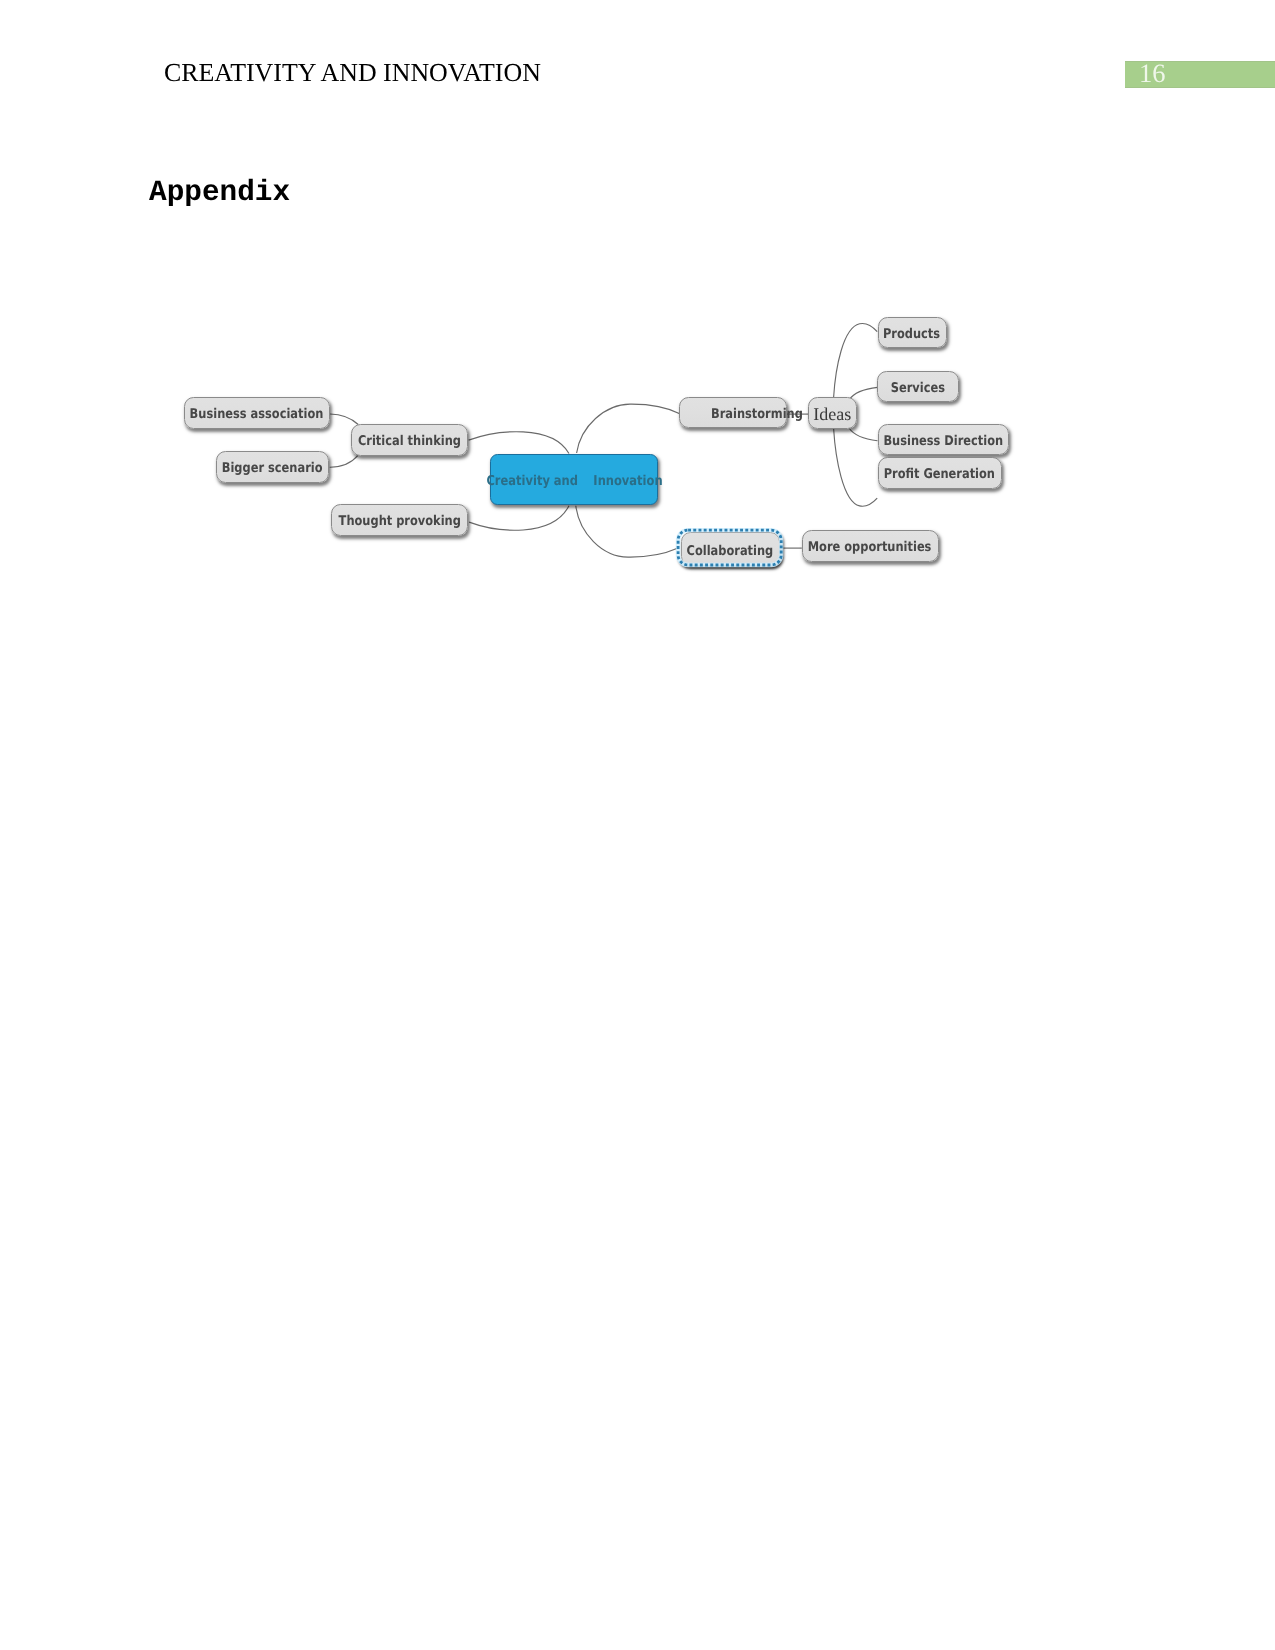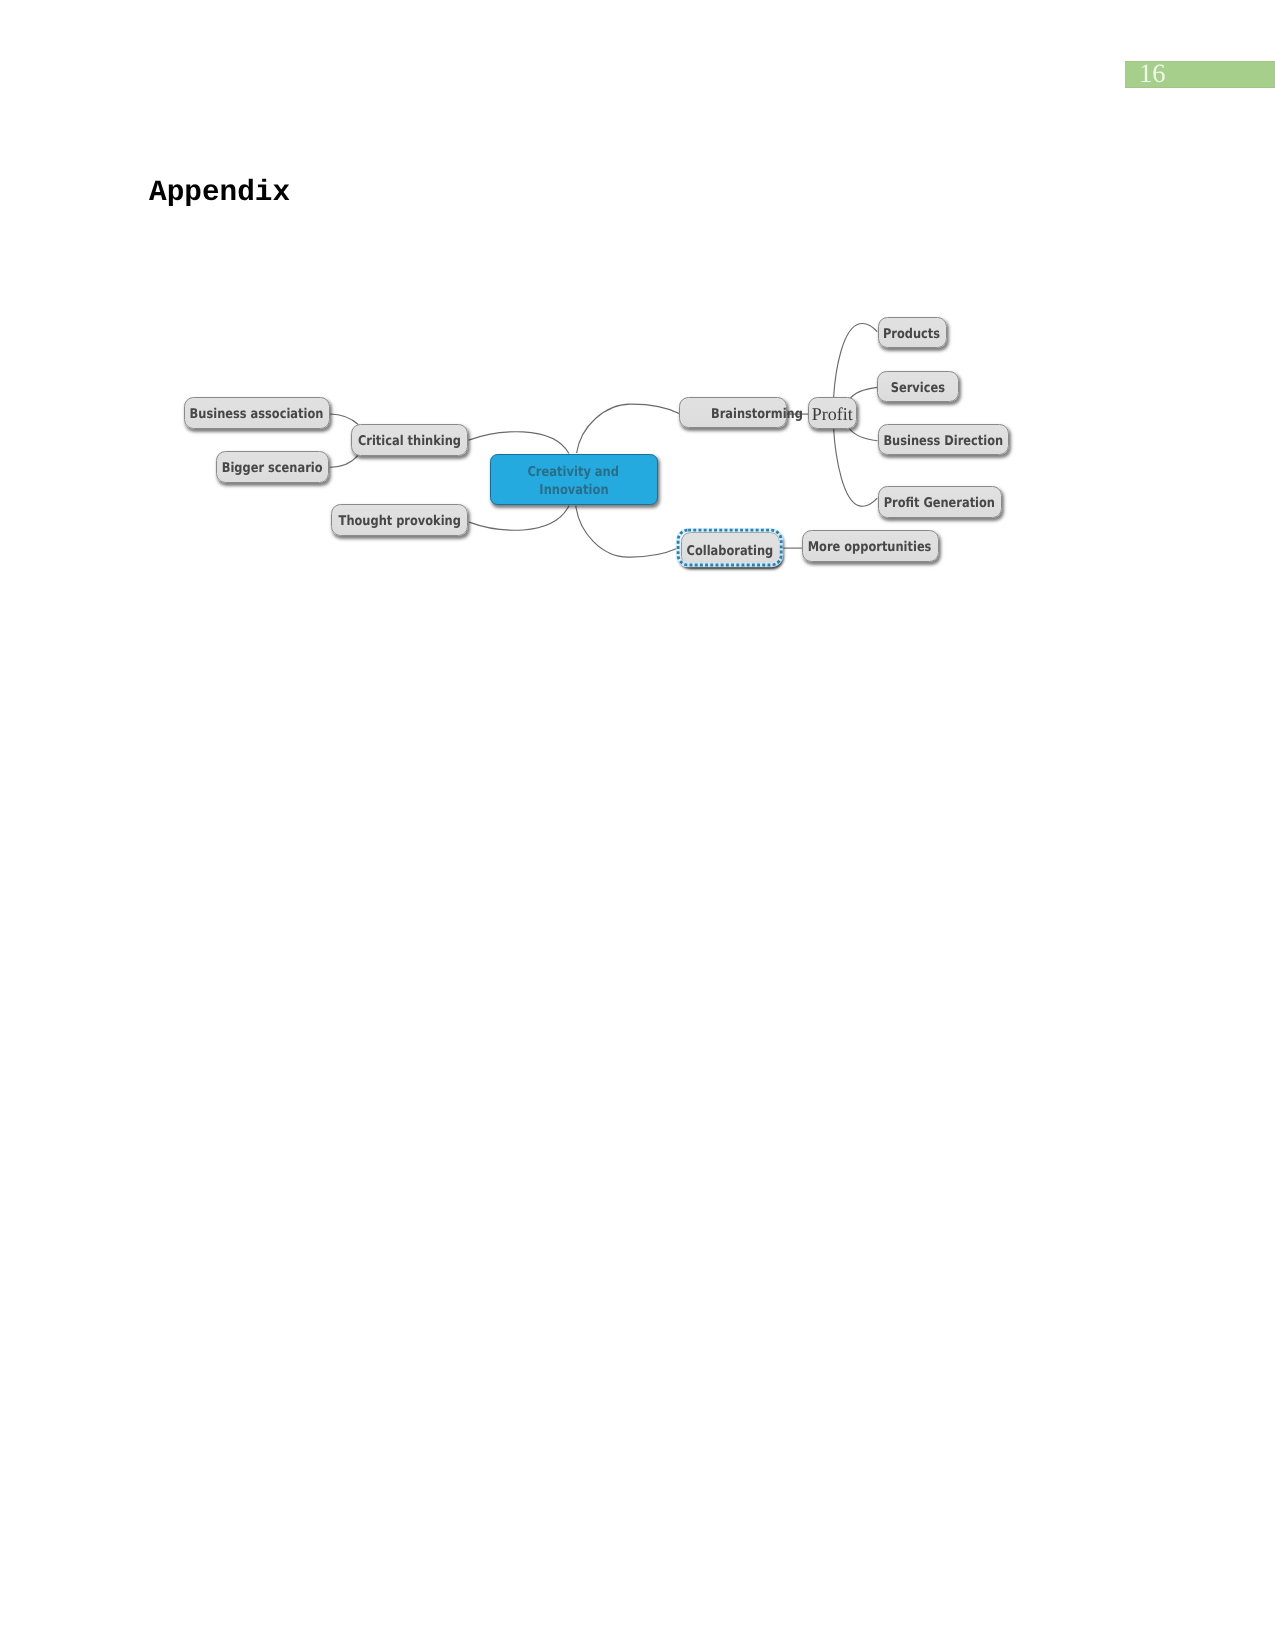--- a/index.html
+++ b/index.html
@@ -25,38 +25,39 @@
          box-shadow:1.8px 2.2px 3.2px rgba(0,0,0,0.50);
          display:flex;align-items:center;justify-content:center;padding-top:4.4px;}
   .mlabel{font-family:"DejaVu Sans",sans-serif;font-weight:bold;font-size:13.4px;color:#474747;
           white-space:nowrap;letter-spacing:0px;display:inline-block;
           transform:scaleX(0.852);transform-origin:center center;}
   .serifnode .mlabel{font-family:"Liberation Serif",serif;font-weight:normal;font-size:18px;color:#3A3A3A;transform:scaleX(1);}
   .serifnode{padding-top:3.4px;}
 
   #node-center{position:absolute;box-sizing:border-box;border:1.2px solid #1B6E9C;border-radius:7.5px;
          background:#25AADF;box-shadow:1.8px 2.2px 3.2px rgba(0,0,0,0.50);
-         display:flex;flex-direction:column;align-items:center;justify-content:center;
+         display:flex;flex-direction:row;align-items:center;justify-content:center;
          padding-top:4px;text-align:center;}
   #node-center .mlabel{font-family:"DejaVu Sans",sans-serif;font-weight:bold;font-size:13.6px;color:#2A6E88;line-height:18.2px;transform:scaleX(0.845);}
 
   .selnode{border:1px solid #9a9a9a;}
   #sel-shadow{position:absolute;left:677px;top:529.5px;width:105px;height:37px;border-radius:12px;
               box-shadow:1.6px 1.8px 2.6px rgba(0,0,0,0.62);}
   #sel-ring{position:absolute;left:672px;top:524px;width:118px;height:48px;overflow:visible;pointer-events:none;}
   #sel-ring .halo{fill:none;stroke:#CFEFFF;stroke-width:4.4;opacity:0.85;}
   #sel-ring .dots{fill:none;stroke:#2C7FB0;stroke-width:2.8;stroke-dasharray:2.9 2.3;}
 </style>
 </head>
 <body>
 
 <div class="page">
 
   <div id="page-number-box"></div>
   <div id="page-number">16</div>
+  <div id="doc-header">CREATIVITY AND INNOVATION</div>
   <div id="appendix-heading">Appendix</div>
 
   <div id="mindmap">
     <svg id="edges" viewBox="0 0 1275 1650">
     <path class="edge" id="edge-business-association-critical-thinking" d="M 330.1,414 C 341.5,414.1 350.5,417.5 358.2,424.5"></path>
     <path class="edge" id="edge-bigger-scenario-critical-thinking" d="M 329.7,467.2 C 341.5,467.3 350.5,464.2 358.2,455.2"></path>
     <path class="edge" id="edge-critical-thinking-center" d="M 468.6,440.1 C 497,429.8 552,424.0 569,453.5"></path>
     <path class="edge" id="edge-thought-provoking-center" d="M 469.1,522.1 C 497,532.4 552,538.2 569,505.8"></path>
     <path class="edge" id="edge-center-brainstorming" d="M 576.6,453 C 580.8,426 605,404.3 630,404.1 C 652,403.9 670,408.7 679.8,413.8"></path>
     <path class="edge" id="edge-center-collaborating" d="M 575.8,505.8 C 579.2,533 602,556.8 628,557.1 C 650,557.4 668,552.5 677.5,548.3"></path>
@@ -77,32 +78,32 @@
     <div class="mnode" id="node-bigger-scenario" style="left:216.0px;top:451.0px;width:112.5px;height:31.5px;">
         <span class="mlabel">Bigger scenario</span>
       </div>
     <div class="mnode" id="node-thought-provoking" style="left:331.0px;top:504.0px;width:137.0px;height:31.5px;">
         <span class="mlabel">Thought provoking</span>
       </div>
     <div class="mnode" id="node-brainstorming" style="left:679.0px;top:396.5px;width:108.0px;height:31.5px;padding-left:48px;">
         <span class="mlabel">Brainstorming</span>
       </div>
     <div class="mnode serifnode" id="node-ideas" style="left:808.0px;top:397.0px;width:48.5px;height:31.5px;">
-        <span class="mlabel">Profit</span>
+        <span class="mlabel">Ideas</span>
       </div>
     <div class="mnode" id="node-products" style="left:877.5px;top:316.5px;width:69.0px;height:31.5px;">
         <span class="mlabel">Products</span>
       </div>
     <div class="mnode" id="node-services" style="left:877.0px;top:370.5px;width:82px;height:31.5px;">
         <span class="mlabel">Services</span>
       </div>
     <div class="mnode" id="node-business-direction" style="left:877.5px;top:423.5px;width:131.5px;height:31.5px;">
         <span class="mlabel">Business Direction</span>
       </div>
-    <div class="mnode" id="node-profit-generation" style="left:877.5px;top:486px;width:124.5px;height:31.5px;align-items:center;">
+    <div class="mnode" id="node-profit-generation" style="left:877.5px;top:457px;width:124.5px;height:31.5px;align-items:center;">
         <span class="mlabel">Profit Generation</span>
       </div>
     <div class="mnode selnode" id="node-collaborating" style="left:680.5px;top:532.0px;width:99.5px;height:34px;">
         <span class="mlabel">Collaborating</span>
       </div>
     <div class="mnode" id="node-more-opportunities" style="left:801.5px;top:530.0px;width:137.0px;height:31.5px;">
         <span class="mlabel">More opportunities</span>
       </div>
 
     <div id="sel-shadow"></div>

